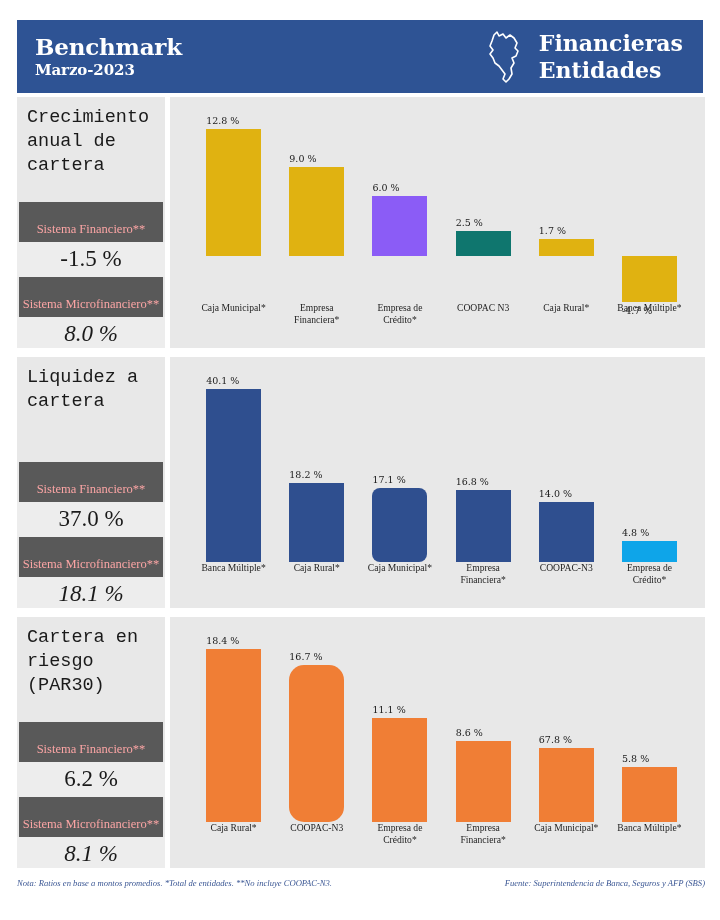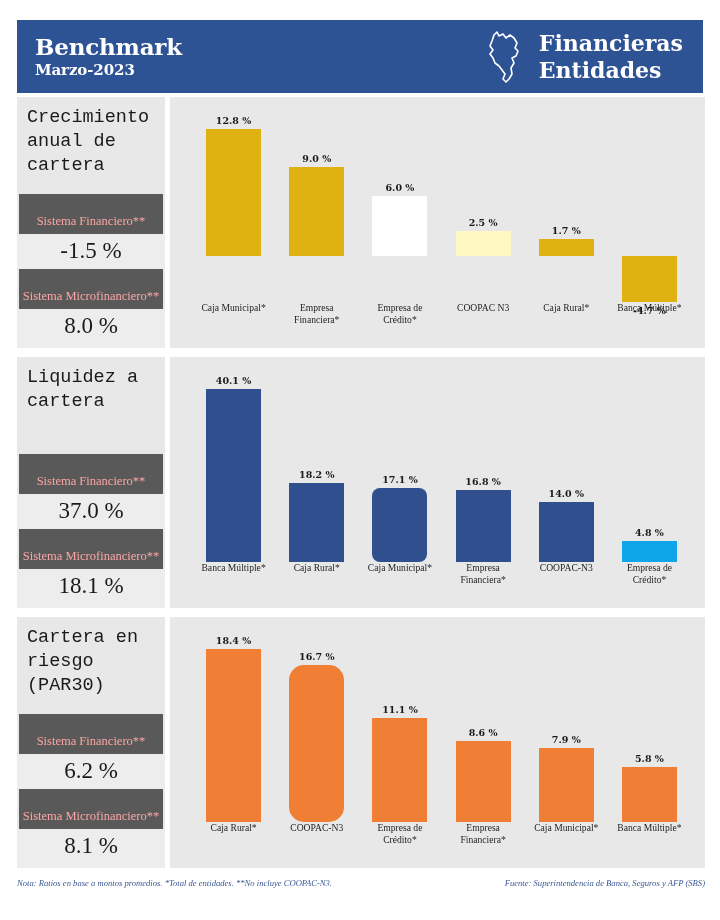--- a/index.html
+++ b/index.html
@@ -103,21 +103,21 @@
   }
   .badge-value {
     background: #EDEDED;
     color: #1a1a1a;
     font-family: "Liberation Serif", serif;
     font-size: 23px;
     line-height: 29px;
     text-align: center;
     padding: 2px 0 4px;
   }
-  .badge-value.last { padding-bottom: 8px; }
+  .badge-value.last { padding-bottom: 0; font-style: italic; }
 
   .chartbox {
     flex: 1 1 auto;
     background: #E8E8E8;
     position: relative;
     overflow: hidden;
   }
   .plot {
     position: absolute;
     left: 22px;
@@ -142,23 +142,22 @@
     justify-content: flex-end;
     align-items: center;
   }
   .bar {
     width: 66%;
     position: relative;
   }
   .bar-label {
     position: absolute;
     left: 0; right: 0;
-    text-align: center;
     font-family: "DejaVu Serif", serif;
-    font-weight: bold;
+    font-weight: normal;
     font-size: 9.5px;
     color: #1a1a1a;
     white-space: nowrap;
   }
   .bar-label.above { bottom: 100%; margin-bottom: 3px; }
   .bar-label.below { top: 100%; margin-top: 3px; }
   .xlabels {
     position: absolute;
     left: 0; right: 0;
     bottom: 8px;
@@ -229,26 +228,26 @@
               <div class="bar" style="background: rgb(224, 178, 17); height: 126.537px; margin-bottom: 46.4629px;">
                 <div class="bar-label above">12.8 %</div>
               </div>
             </div>
             <div class="barcol">
               <div class="bar" style="background: rgb(224, 178, 17); height: 88.9714px; margin-bottom: 46.4629px;">
                 <div class="bar-label above">9.0 %</div>
               </div>
             </div>
             <div class="barcol">
-              <div class="bar" style="background: #ffffff; height: 59.3143px; margin-bottom: 46.4629px;">
+              <div class="bar" style="background: #8b5cf6; height: 59.3143px; margin-bottom: 46.4629px;">
                 <div class="bar-label above">6.0 %</div>
               </div>
             </div>
             <div class="barcol">
-              <div class="bar" style="background: #fef9c3; height: 24.7143px; margin-bottom: 46.4629px;">
+              <div class="bar" style="background: #0f766e; height: 24.7143px; margin-bottom: 46.4629px;">
                 <div class="bar-label above">2.5 %</div>
               </div>
             </div>
             <div class="barcol">
               <div class="bar" style="background: rgb(224, 178, 17); height: 16.8057px; margin-bottom: 46.4629px;">
                 <div class="bar-label above">1.7 %</div>
               </div>
             </div>
             <div class="barcol">
               <div class="bar" style="background: rgb(224, 178, 17); height: 46.4629px; margin-bottom: 0px;">
@@ -350,21 +349,21 @@
                 <div class="bar-label above">11.1 %</div>
               </div>
             </div>
             <div class="barcol">
               <div class="bar" style="background: rgb(240, 126, 53); height: 80.8587px; margin-bottom: 0px;">
                 <div class="bar-label above">8.6 %</div>
               </div>
             </div>
             <div class="barcol">
               <div class="bar" style="background: rgb(240, 126, 53); height: 74.2772px; margin-bottom: 0px;">
-                <div class="bar-label above">7.9 %</div>
+                <div class="bar-label above">67.8 %</div>
               </div>
             </div>
             <div class="barcol">
               <div class="bar" style="background: rgb(240, 126, 53); height: 54.5326px; margin-bottom: 0px;">
                 <div class="bar-label above">5.8 %</div>
               </div>
             </div>
           </div>
         <div class="xlabels">
             <div class="xlabel">Caja Rural*</div>

